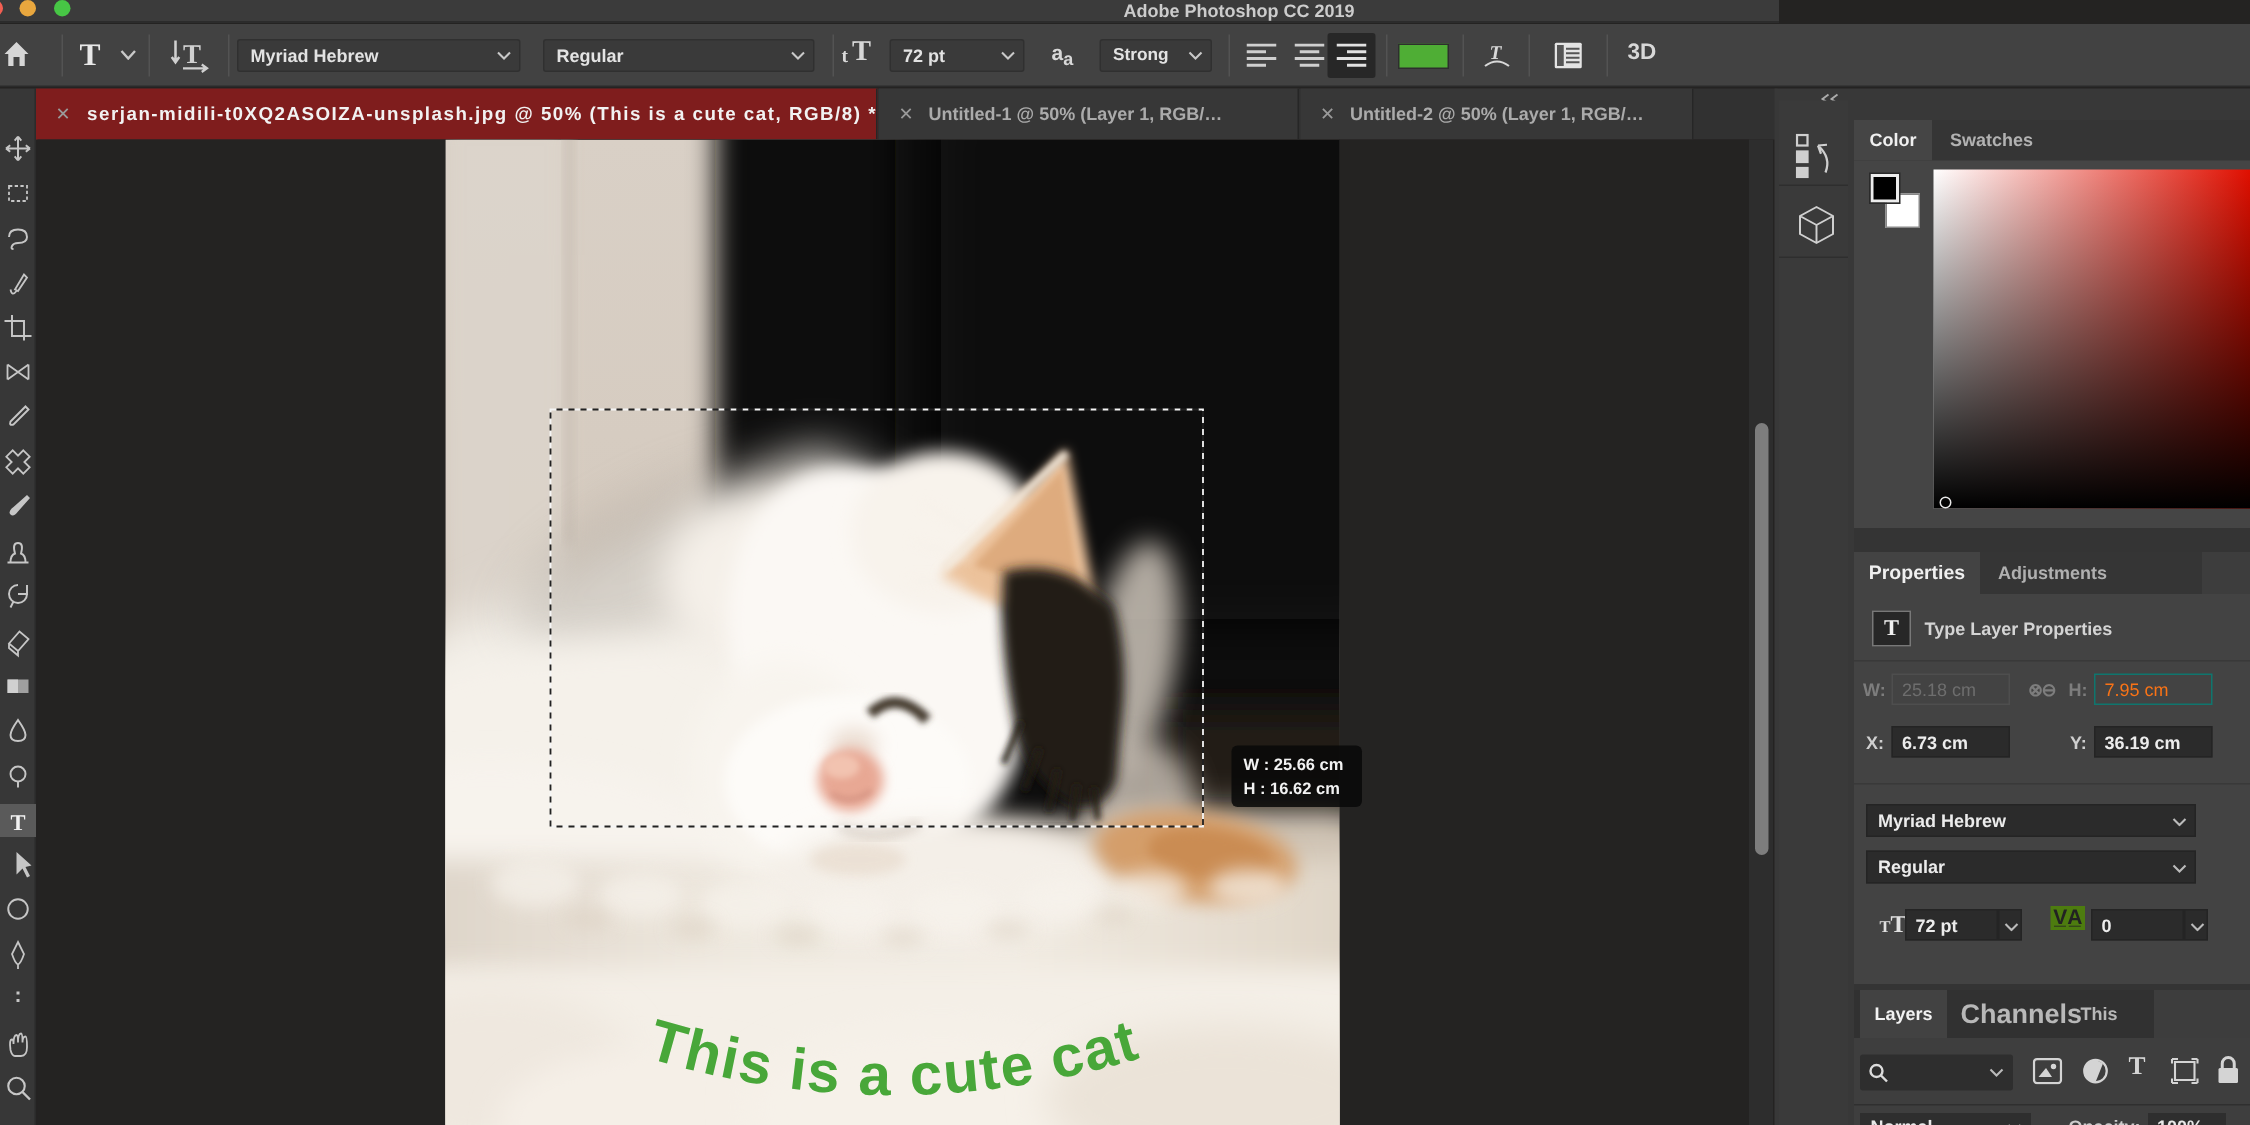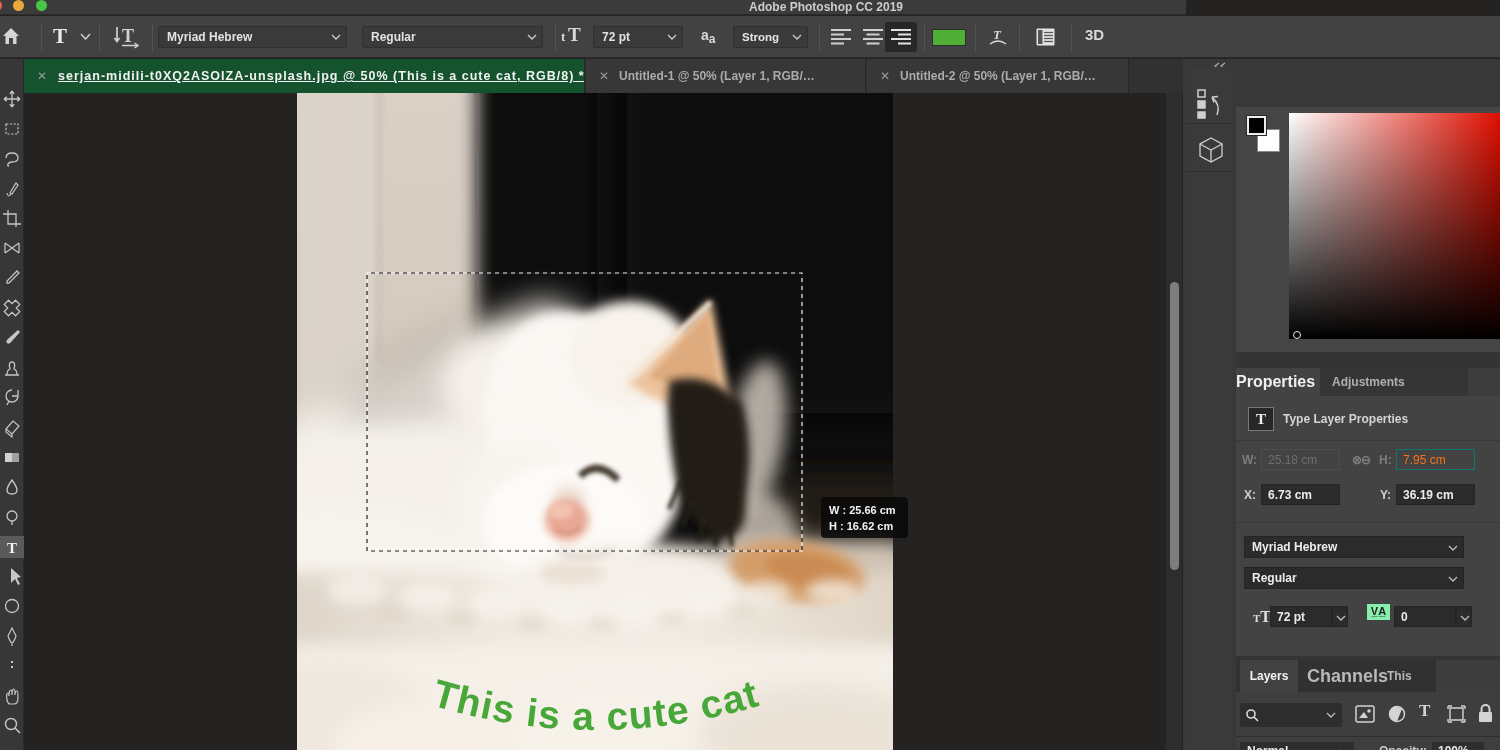--- a/index.html
+++ b/index.html
@@ -163,21 +163,21 @@
           <path d="M8 10.5 H17"></path>
           <path d="M8 13.5 H17"></path>
         </g>
     </svg>
     <div class="osep" style="left:1071px;"></div>
 
     <div class="abs" style="left:1085px; top:10px; font-size:15px; font-weight:bold; color:#d8d8d8;">3D</div>
   </div>
 
   <div id="tabbar">
-    <div class="tab" style="left:0px; width:561px; background:#14532d; color:#f2f2f2; border-right:1px solid #262626; font-size:12.5px; letter-spacing:1.0px;text-decoration:underline;"><span class="x">✕</span>serjan-midili-t0XQ2ASOIZA-unsplash.jpg @ 50% (This is a cute cat, RGB/8) *</div>
+    <div class="tab" style="left:0px; width:561px; background:#7f1d1d; color:#f2f2f2; border-right:1px solid #262626; font-size:12.5px; letter-spacing:1.0px;"><span class="x">✕</span>serjan-midili-t0XQ2ASOIZA-unsplash.jpg @ 50% (This is a cute cat, RGB/8) *</div>
     <div class="tab" style="left:562px; width:280px; background:#373737; color:#ababab; border-right:1px solid #262626;"><span class="x">✕</span>Untitled-1 @ 50% (Layer 1, RGB/…</div>
     <div class="tab" style="left:843px; width:262px; background:#373737; color:#ababab; border-right:1px solid #262626;"><span class="x">✕</span>Untitled-2 @ 50% (Layer 1, RGB/…</div>
   </div>
 
   <div id="toolcol">
     <svg width="24" height="691" viewBox="0 0 24 691">
       <g transform="translate(0 30)">
           <path d="M12 2 V18 M4 10 H20 M12 2 L9.8 4.8 M12 2 L14.2 4.8 M12 18 L9.8 15.2 M12 18 L14.2 15.2 M4 10 L6.8 7.8 M4 10 L6.8 12.2 M20 10 L17.2 7.8 M20 10 L17.2 12.2" stroke="#c6c6c6" fill="none" stroke-width="1.3"></path>
         </g>
       <g transform="translate(0 60)">
@@ -398,34 +398,38 @@
       </g>
     </svg>
     <svg class="abs" style="left:16px; top:78px;" width="24" height="26" viewBox="0 0 24 26">
       <g fill="none" stroke="#cfcfcf" stroke-width="1.3">
         <path d="M12 1 L23 7 L23 19 L12 25 L1 19 L1 7 Z M1 7 L12 13 L23 7 M12 13 L12 25"></path>
       </g>
     </svg>
     <div class="abs" style="left:3px; top:64px; width:46px; height:1px; background:#2e2e2e;"></div>
     <div class="abs" style="left:3px; top:112px; width:46px; height:1px; background:#2e2e2e;"></div>
 
+    <div class="abs" style="left:53px; top:21px; width:264px; height:27px; background:#353535;">
+      <div class="abs" style="left:0px; top:0px; width:52px; height:27px; background:#454545; color:#f0f0f0; font-size:12px; font-weight:bold; line-height:27px; text-align:center;">Color</div>
+      <div class="abs" style="left:64px; top:0px; width:72px; height:27px; color:#b2b2b2; font-size:12px; font-weight:bold; line-height:27px;">Swatches</div>
+    </div>
     <div class="abs" style="left:53px; top:48px; width:264px; height:245px; background:#454545;">
 
       <div class="abs" style="left:21px; top:22px; width:23px; height:23px; background:#ffffff; border:1px solid #888888;"></div>
       <div class="abs" style="left:11px; top:9px; width:19px; height:19px; background:#000000; border:2px solid #ededed; outline:1px solid #2a2a2a;"></div>
 
       <div class="abs" style="left:53px; top:6px; width:211px; height:226px; background:linear-gradient(to bottom, rgba(0,0,0,0) 0%, #000 100%), linear-gradient(to right, #ffffff 0%, #e00f00 100%);"></div>
       <div class="abs" style="left:57px; top:224px; width:8px; height:8px; border:1.5px solid #e8e8e8; border-radius:50%;"></div>
     </div>
 
     <div class="abs" style="left:53px; top:293px; width:264px; height:16px; background:#343434;"></div>
     <div class="abs" style="left:53px; top:597px; width:264px; height:4px; background:#343434;"></div>
 
     <div class="abs" style="left:53px; top:309px; width:264px; height:28px; background:#353535;">
-      <div class="abs" style="left:0px; top:0px; width:84px; height:28px; background:#434343; color:#f0f0f0; font-size:16px; font-weight:bold; line-height:28px; ">Properties</div>
+      <div class="abs" style="left:0px; top:0px; width:84px; height:28px; background:#434343; color:#f0f0f0; font-size:13px; font-weight:bold; line-height:28px; text-align:center;">Properties</div>
       <div class="abs" style="left:96px; top:0px; width:90px; height:28px; color:#b0b0b0; font-size:12px; font-weight:bold; line-height:28px;">Adjustments</div>
       <div class="abs" style="left:232px; top:0px; width:32px; height:28px; background:#3d3d3d;"></div>
     </div>
     <div class="abs" style="left:53px; top:337px; width:264px; height:260px; background:#434343; color:#d8d8d8; font-size:12px;">
 
       <div class="abs" style="left:12px; top:11px; width:26px; height:24px; background:#272727; border:1px solid #787878; color:#f0f0f0; font-weight:bold; font-size:15px; text-align:center; line-height:23px; font-family:'Liberation Serif',serif;">T</div>
       <div class="abs" style="left:47px; top:16px; font-weight:bold; color:#d4d4d4;">Type Layer Properties</div>
       <div class="abs" style="left:0px; top:44px; width:264px; height:1px; background:#393939;"></div>
 
       <div class="abs" style="left:6px; top:57px; color:#7d7d7d; font-weight:bold;">W:</div>
@@ -451,21 +455,21 @@
           </svg>
       </div>
 
       <div class="abs" style="left:7px; top:212px; font-family:'Liberation Serif',serif; font-weight:bold; color:#e0e0e0;margin-left:10px;"><span style="font-size:11px;">T</span><span style="font-size:16px;">T</span></div>
       <div class="abs" style="left:34px; top:210px; width:62px; height:21px; background:#2b2b2b; border:1px solid #242424; color:#ececec; font-weight:bold; line-height:20px; padding-left:6px;">72 pt</div>
       <div class="abs" style="left:96px; top:210px; width:16px; height:21px; background:#2b2b2b; border:1px solid #242424;">
         <svg class="abs" style="left:3px; top:8px;" width="10" height="6" viewBox="0 0 10 6">
             <path d="M1 1 L5 5 L9 1" stroke="#bbb" stroke-width="1.4" fill="none"></path>
           </svg>
       </div>
-      <div class="abs" style="left:131px; top:208px; width:23px; height:16px; background:#86efac; color:#222; font-size:11px; font-weight:bold; text-align:center; line-height:15px;">V̲A̲</div>
+      <div class="abs" style="left:131px; top:208px; width:23px; height:16px; background:#4d7c0f; color:#222; font-size:14px; font-weight:bold; text-align:center; line-height:15px;">V̲A̲</div>
       <div class="abs" style="left:158px; top:210px; width:62px; height:21px; background:#2b2b2b; border:1px solid #242424; color:#ececec; font-weight:bold; line-height:20px; padding-left:6px;">0</div>
       <div class="abs" style="left:220px; top:210px; width:16px; height:21px; background:#2b2b2b; border:1px solid #242424;">
         <svg class="abs" style="left:3px; top:8px;" width="10" height="6" viewBox="0 0 10 6">
             <path d="M1 1 L5 5 L9 1" stroke="#bbb" stroke-width="1.4" fill="none"></path>
           </svg>
       </div>
     </div>
 
     <div class="abs" style="left:53px; top:601px; width:264px; height:32px; background:#313131;">
       <div class="abs" style="left:4px; top:0px; width:58px; height:32px; background:#424242; color:#f2f2f2; font-size:12px; font-weight:bold; line-height:32px; text-align:center;">Layers</div>

